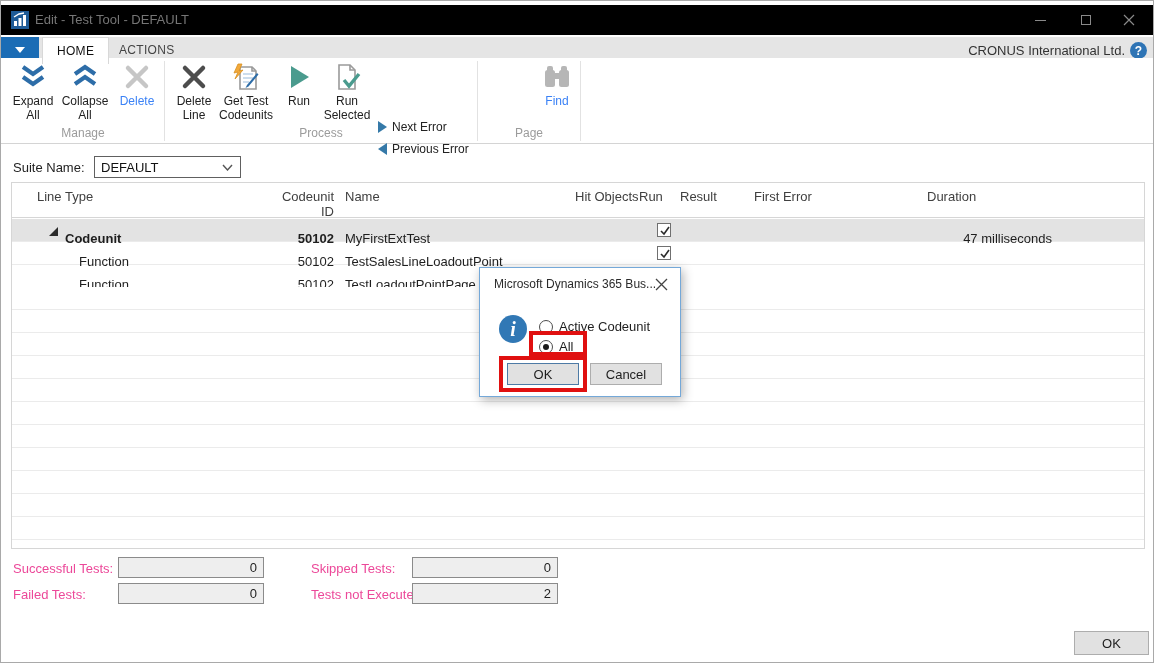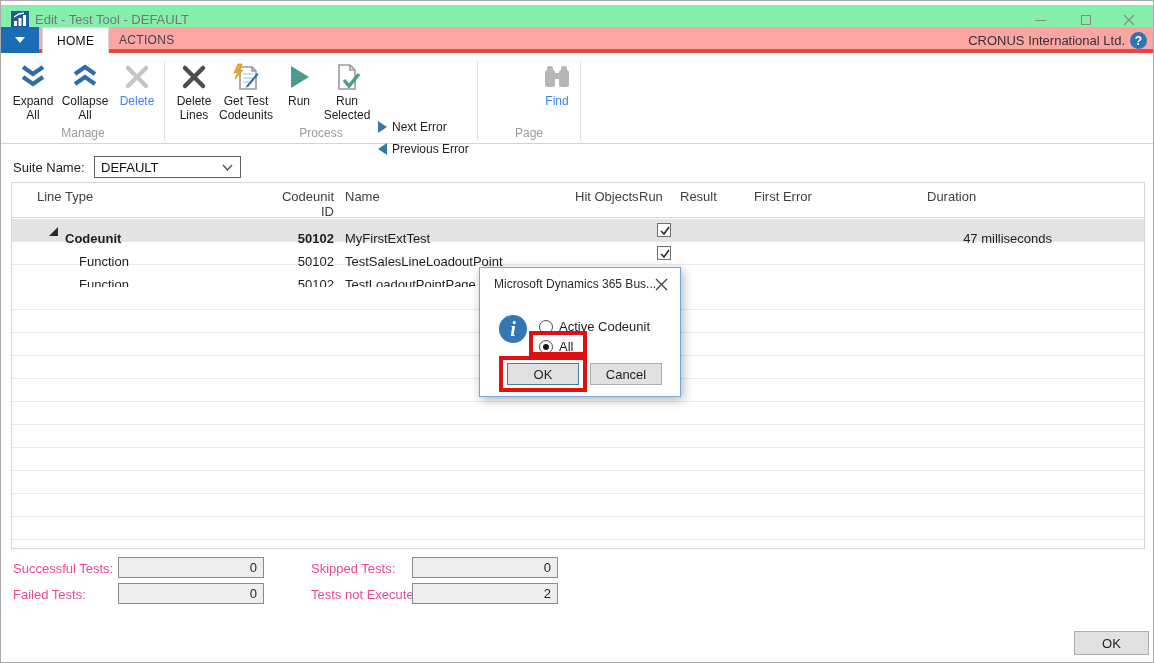--- a/index.html
+++ b/index.html
@@ -3,30 +3,30 @@
 <meta charset="utf-8">
 <style>
   * { margin:0; padding:0; box-sizing:border-box; }
   html,body { background:#f0f0f0; }
   body { font-family:"Liberation Sans", sans-serif; -webkit-font-smoothing:antialiased; }
   #app {
     position:relative; width:1154px; height:663px; background:#fff;
     border:1px solid #a9a9a9; overflow:hidden; font-size:13px; color:#222; cursor:default;
   }
   
-  .titlebar { position:absolute; left:0; top:4px; width:100%; height:30px; background:#86efac; }
+  .titlebar { position:absolute; left:0; top:4px; width:100%; height:30px; background:#000000; }
   .app-icon { position:absolute; left:10px; top:6px; width:18px; height:18px; background:#1e5b97; }
   .app-icon svg { position:absolute; left:0; top:0; }
   .title-text { position:absolute; left:34px; top:7px; color:#767676; font-size:13px; }
   .win-btn { position:absolute; top:0; width:45px; height:30px; display:flex; align-items:center; justify-content:center; }
   .win-min { right:90px; } .win-max { right:45px; } .win-close { right:2px; }
   .min-glyph { width:11px; height:1px; background:#8a8a8a; }
   .max-glyph { width:10px; height:10px; border:1px solid #8a8a8a; }
   
-  .tabstrip { position:absolute; left:0; top:26px; width:100%; height:26px; border-bottom:4px solid #ef4444; background:#fca5a5; }
+  .tabstrip { position:absolute; left:0; top:36px; width:100%; height:26px; border-bottom:1px solid #ef4444; background:#e5e5e5; }
   .appmenu-btn { position:absolute; left:0; top:0; width:38px; height:26px; background:#1b6cb5; display:flex; align-items:center; justify-content:center; }
   .tab { position:absolute; top:0; height:26px; padding:0 14px; display:flex; align-items:center; font-size:12px; color:#444; letter-spacing:.3px; }
   .tab.active { left:41px; background:#fff; border:1px solid #d8d8d8; border-bottom:none; color:#111; z-index:2; height:27px; }
   .tab.plain { left:104px; }
   .company { position:absolute; right:28px; top:0; height:26px; display:flex; align-items:center; font-size:13px; color:#333; }
   .help-icon { position:absolute; right:6px; top:5px; width:17px; height:17px; border-radius:50%; background:#2e74b5; color:#fff;
     font-size:12px; font-weight:bold; display:flex; align-items:center; justify-content:center; }
   
   .ribbon { position:absolute; left:0; top:57px; width:100%; height:86px; background:#fff; border-bottom:1px solid #d4d4d4; }
   .rsep { position:absolute; top:3px; width:1px; height:80px; background:#e2e2e2; }
@@ -157,21 +157,21 @@
     </div>
     <div class="grouplabel" style="left:40px;width:84px">Manage</div>
     <div class="rsep" style="left:163px"></div>
 
     <div class="rbtn" style="left:167px">
       <div class="ricon">
         <svg width="26" height="26" viewBox="0 0 26 26">
           <path d="M4 4 L22 22 M22 4 L4 22" stroke="#4d4d4d" stroke-width="4.5" stroke-linecap="round"></path>
           </svg>
       </div>
-      <div class="rlabel">Delete Lines</div>
+      <div class="rlabel">Delete Line</div>
     </div>
     <div class="rbtn" style="left:216px;width:58px">
       <div class="ricon">
         <svg width="30" height="28" viewBox="0 0 30 28">
           <path d="M9 4 H21 L25 8 V26 H9 Z" fill="#fff" stroke="#9a9a9a" stroke-width="1.6"></path>
           <path d="M21 4 L21 8 L25 8" fill="none" stroke="#9a9a9a" stroke-width="1.6"></path>
           <path d="M12 11 H22 M12 15 H22 M12 19 H18" stroke="#bcd2e8" stroke-width="1.6"></path>
           <path d="M26 10 L16 22 L14.5 25 L17.5 23.5 L27.5 11.5 Z" fill="#2d6da8"></path>
           <polygon points="7,1 3,10 7,9 4,16 12,7 8,8 11,1" fill="#f2a93b" stroke="#d88f1e" stroke-width="0.8"></polygon>
         </svg>

